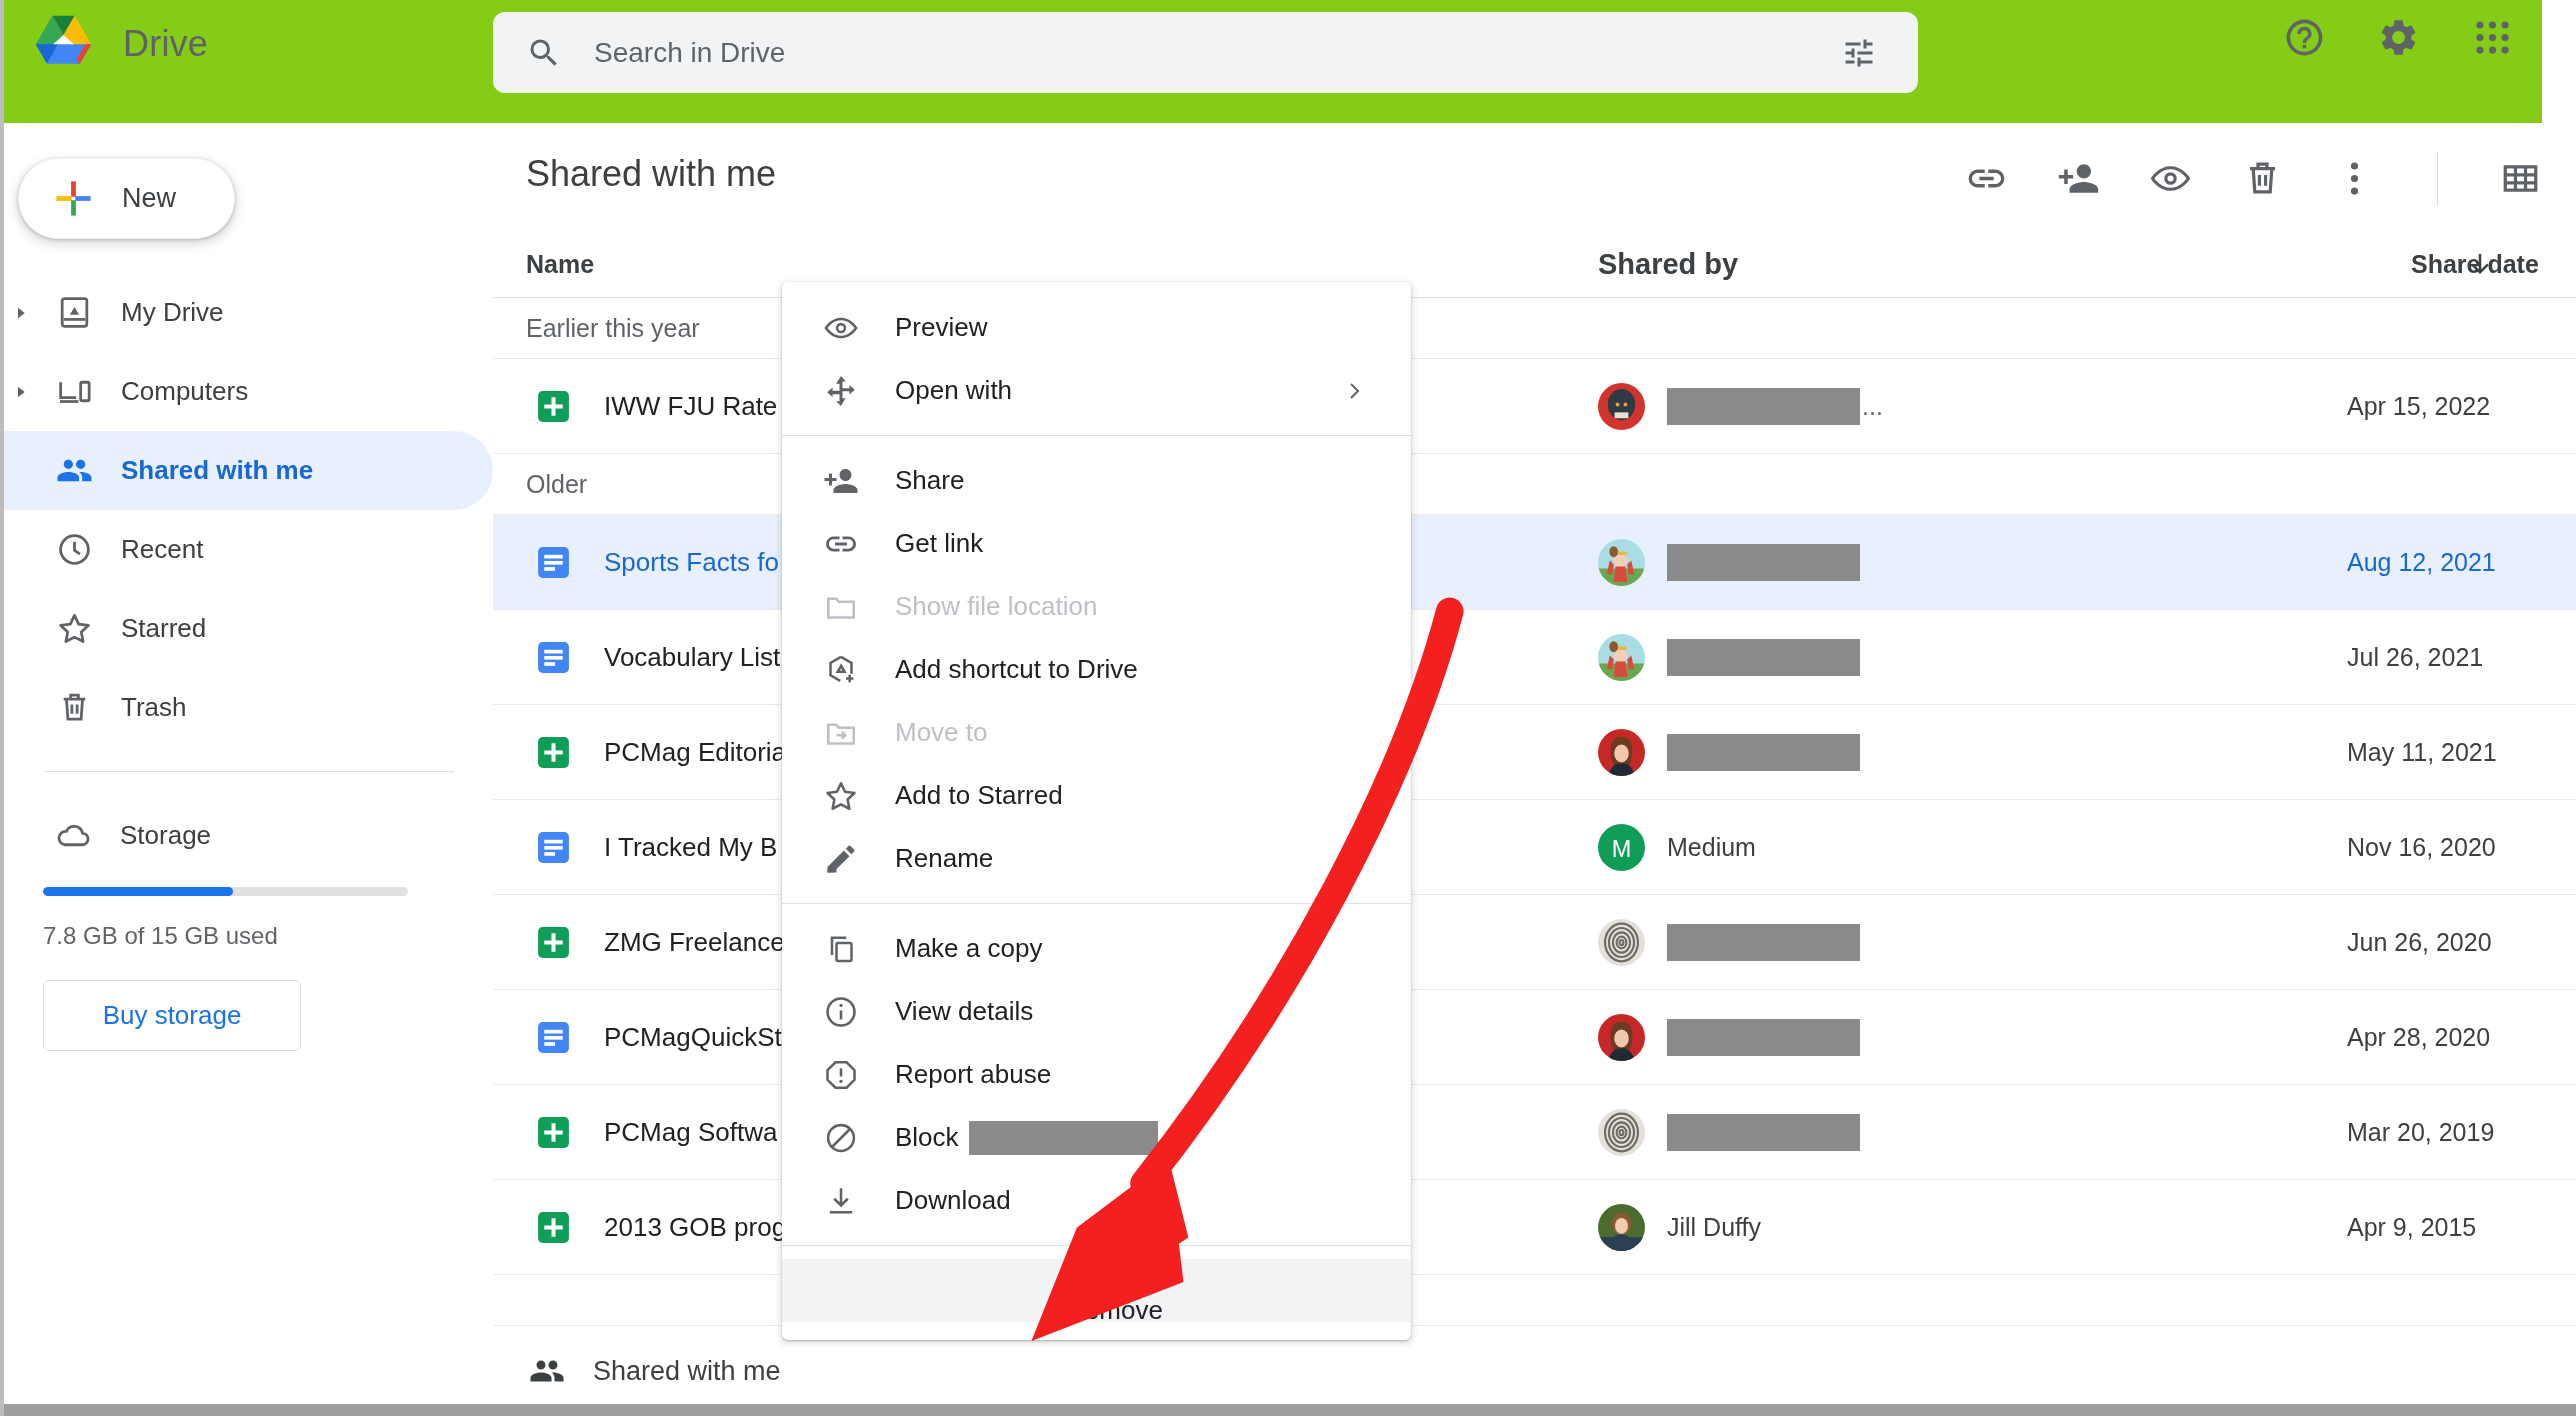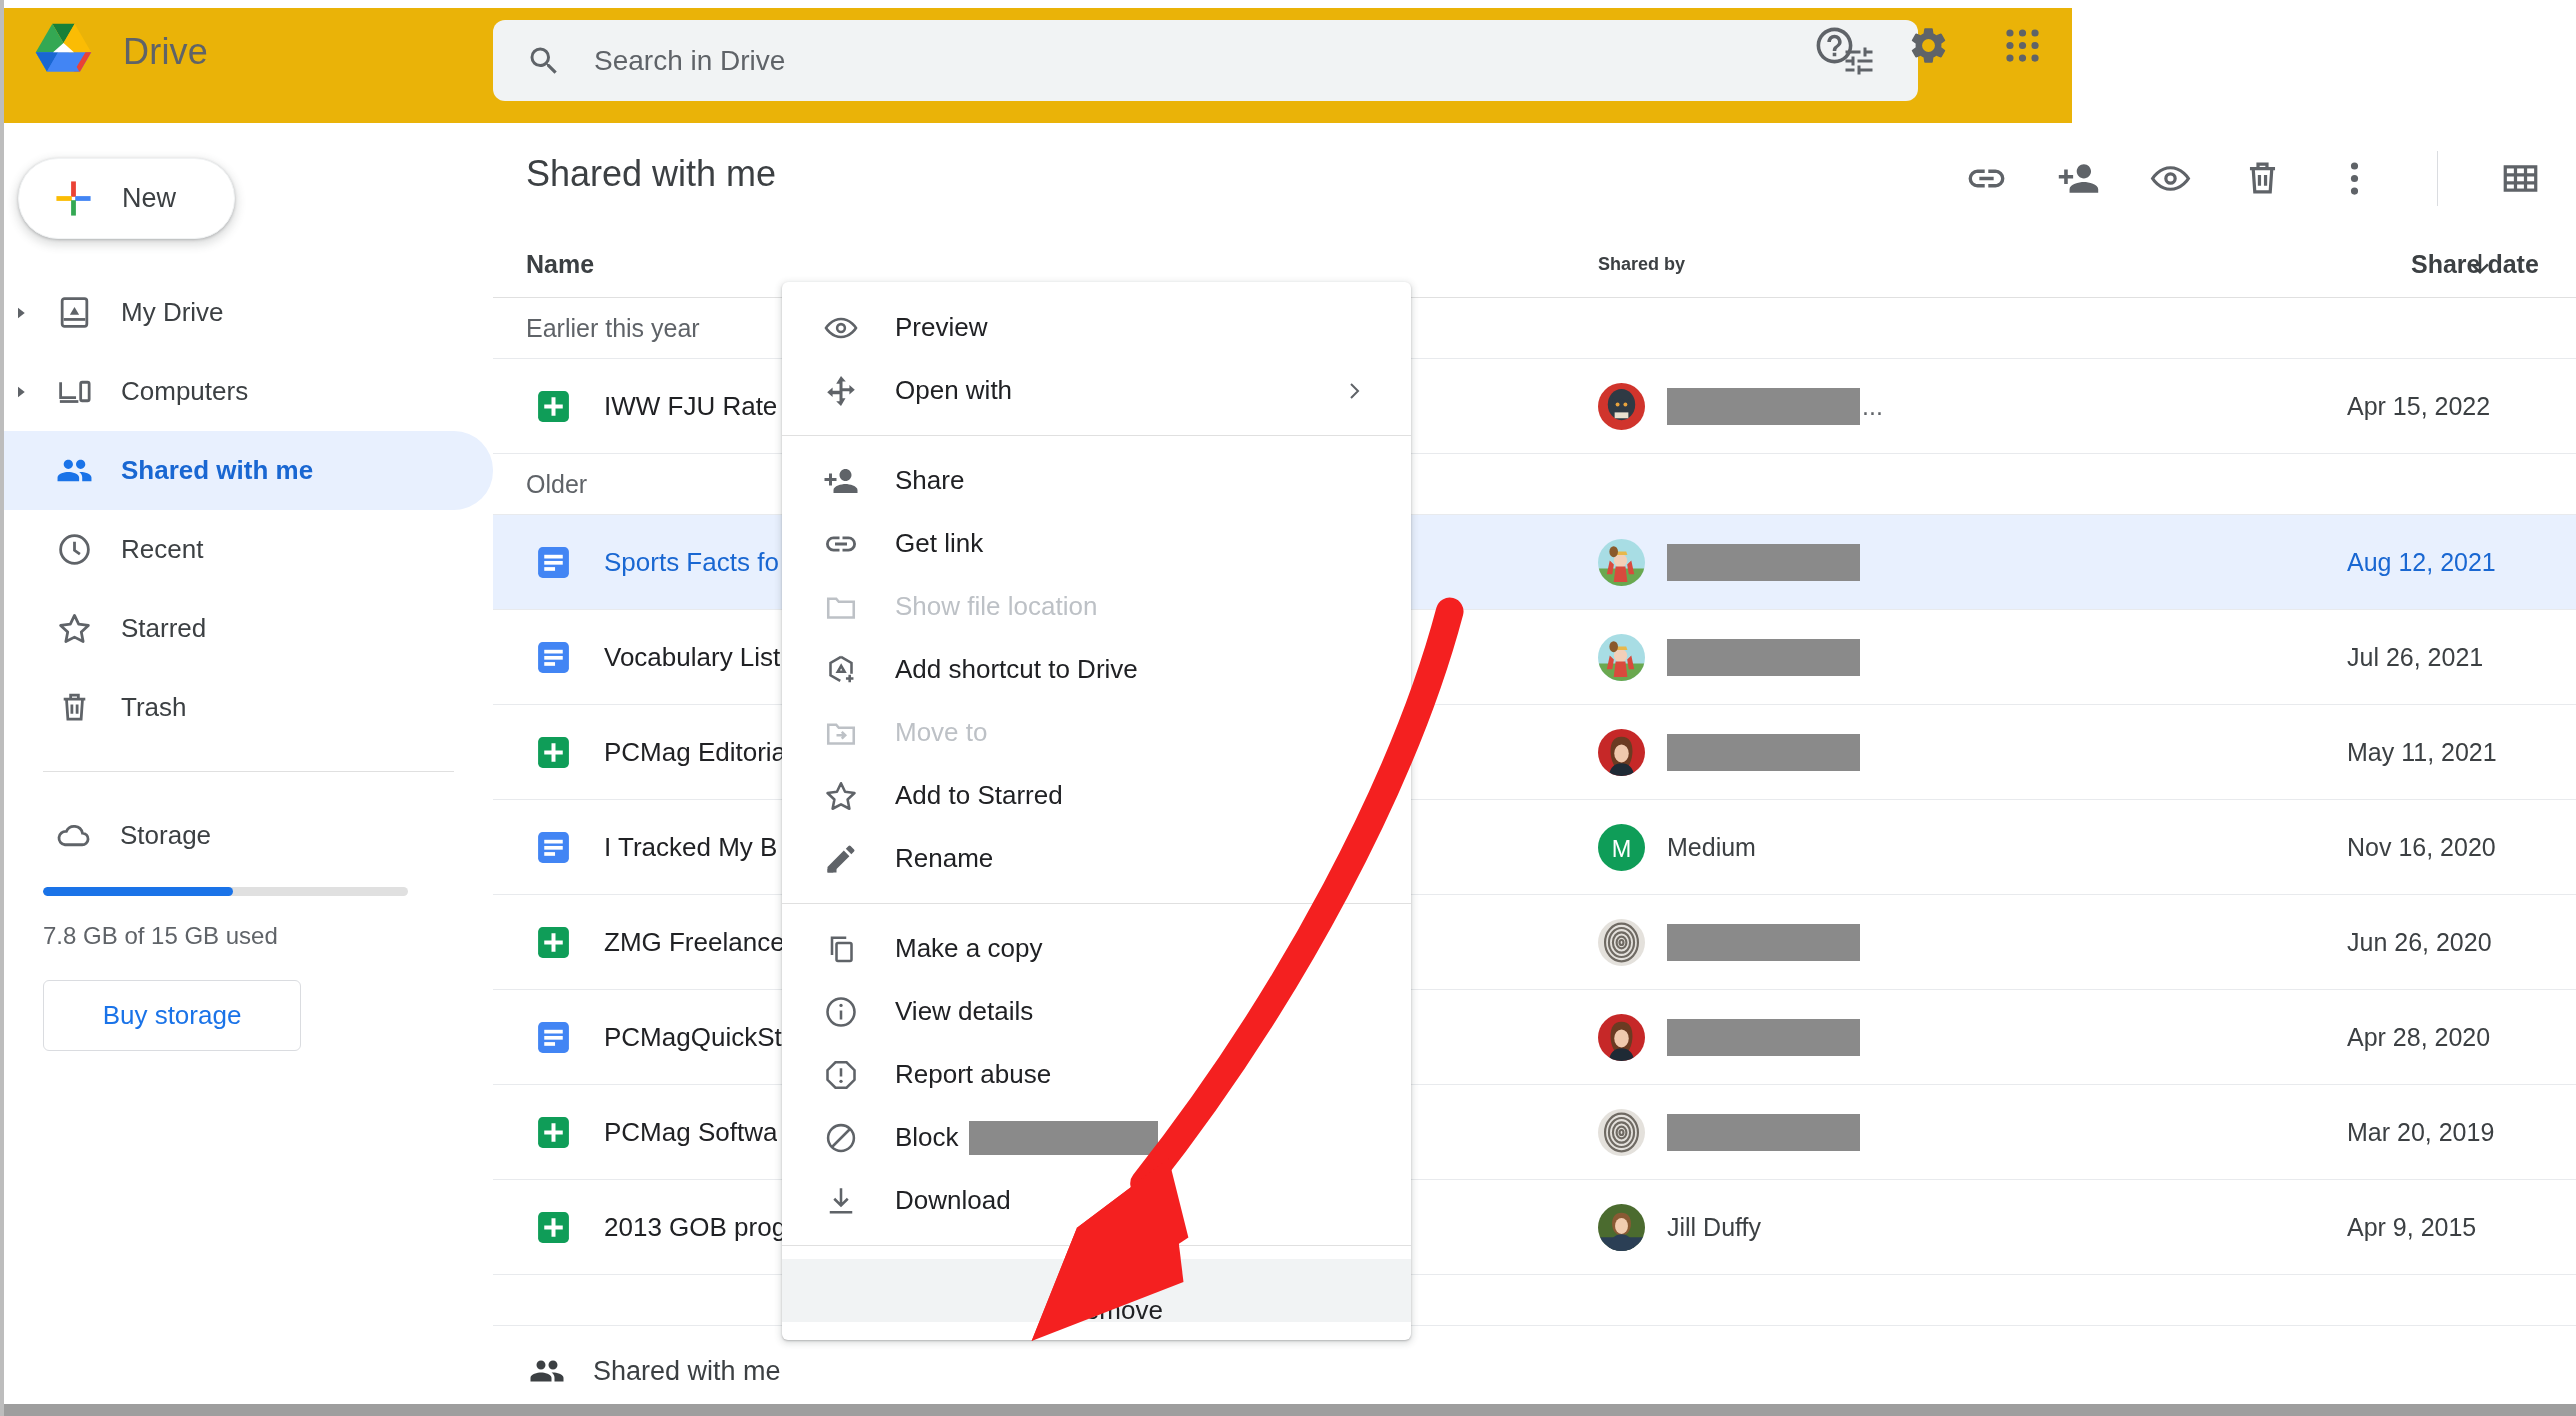--- a/index.html
+++ b/index.html
@@ -4,21 +4,21 @@
 <style>
   * { box-sizing: border-box; margin: 0; padding: 0; }
   html, body {
     width: 2576px; height: 1416px;
     font-family: "Liberation Sans", sans-serif;
     background: #fff; overflow: hidden;
   }
   #app { position: relative; width: 2576px; height: 1416px; background: #fff; }
 
   
-  .header { position: absolute; top: 8px; left: 0; width: 2072px; height: 123px; background: #eab308; }
+  .header { position: absolute; top: 0; left: 0; width: 2542px; height: 123px; background: #84cc16; }
   .brand { position: absolute; left: 30px; top: 14px; display: flex; align-items: center; gap: 26px; }
   .drive-logo { width: 67px; height: 59px; }
   .brand-name { font-size: 36px; color: #5f6368; letter-spacing: 0.2px; }
 
   .searchbar {
     position: absolute; left: 493px; top: 12px; width: 1425px; height: 81px;
     background: #f1f3f4; border-radius: 12px; display: flex; align-items: center;
   }
   .search-icon { margin-left: 33px; width: 36px; height: 36px; flex: 0 0 auto; }
   .search-input {
@@ -77,21 +77,21 @@
   .page-title { position: absolute; left: 33px; top: 30px; font-size: 36px; color: #3c4043; }
   .tools { position: absolute; right: 34px; top: 28px; display: flex; align-items: center; gap: 49px; }
   .tool-icon { width: 43px; height: 43px; cursor: pointer; }
   .tool-sep { width: 1px; height: 55px; background: #dadce0; margin: 0 12px; }
 
   .list-head {
     position: relative; height: 67px; border-bottom: 1px solid #e0e0e0;
     display: flex; align-items: center;
   }
   .col-name { position: absolute; left: 33px; font-size: 25px; color: #3c4043; font-weight: bold; }
-  .col-sharedby { position: absolute; left: 1105px; font-size: 18px; color: #3c4043; font-weight: bold; }
+  .col-sharedby { position: absolute; left: 1105px; font-size: 29px; color: #3c4043; font-weight: bold; }
   .col-sharedate { position: absolute; left: 1918px; font-size: 25px; color: #3c4043; font-weight: bold; }
   .sort-arrow { position: absolute; left: 1972px; width: 30px; height: 30px; }
 
   .group-label {
     height: 61px; display: flex; align-items: center; padding-left: 33px;
     font-size: 25px; color: #5f6368; border-bottom: 1px solid #e8eaed;
   }
   .row {
     position: relative; height: 95px; display: flex; align-items: center;
     border-bottom: 1px solid #e8eaed; cursor: pointer;

